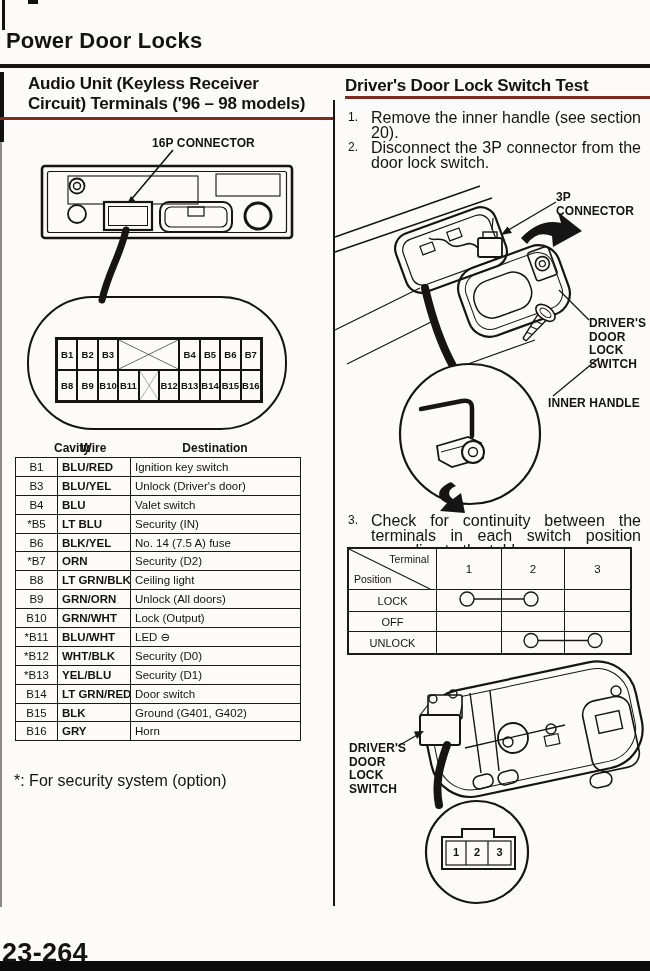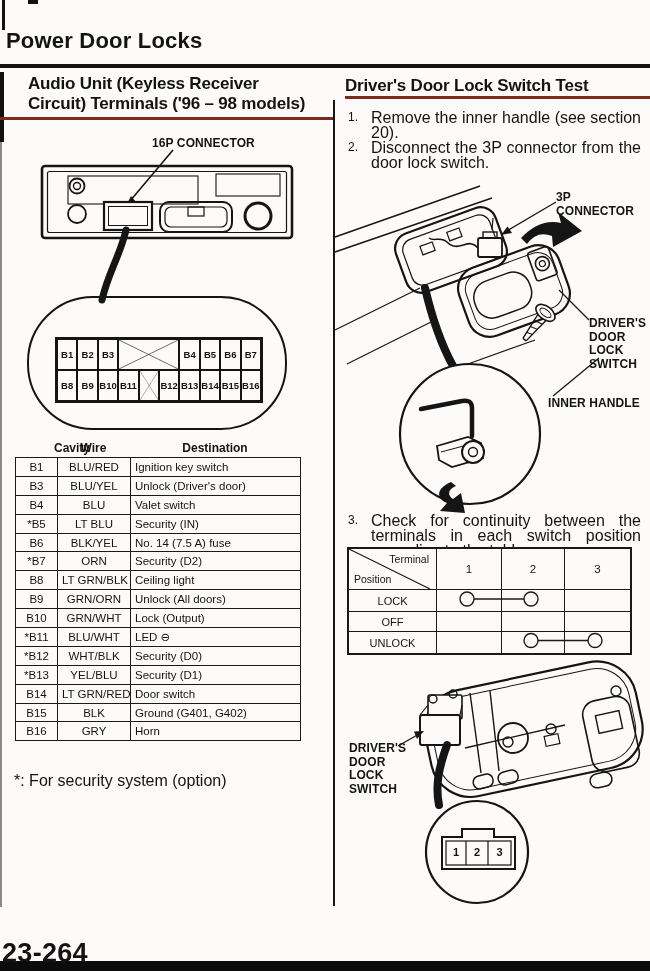--- a/index.html
+++ b/index.html
@@ -30,21 +30,21 @@
     border:1px solid #141414;display:flex;align-items:center;justify-content:center;
     font-size:9.5px;font-weight:bold;overflow:hidden;
   }
   .pin-cell.cross{padding:0;}
   .pin-cell.cross svg{display:block;}
   
   table.wire{border-collapse:collapse;table-layout:fixed;background:#fcfbf9;}
   table.wire,table.wire td{border:1.4px solid #1a1a1a;}
   table.wire td{height:17.9px;font-size:11.5px;padding:0 4px;overflow:hidden;white-space:nowrap;}
   td.cavity{text-align:center;}
-  td.wirecol{text-align:center;}
+  td.wirecol{font-weight:bold;}
   td.dest{padding-left:7px;}
   .wt-head{font-size:12px;font-weight:bold;text-align:center;}
   .footnote{font-size:16px;}
   
   .ct{
     display:grid;grid-template-columns:88px 65px 63px 65px;grid-template-rows:41px 22px 20px 21px;
     border:2px solid #1a1a1a;background:#fcfbf9;
   }
   .ct>div{border-right:1.2px solid #1a1a1a;border-bottom:1.2px solid #1a1a1a;position:relative;}
   .ct>div.lc{border-right:none;} .ct>div.lr{border-bottom:none;}

